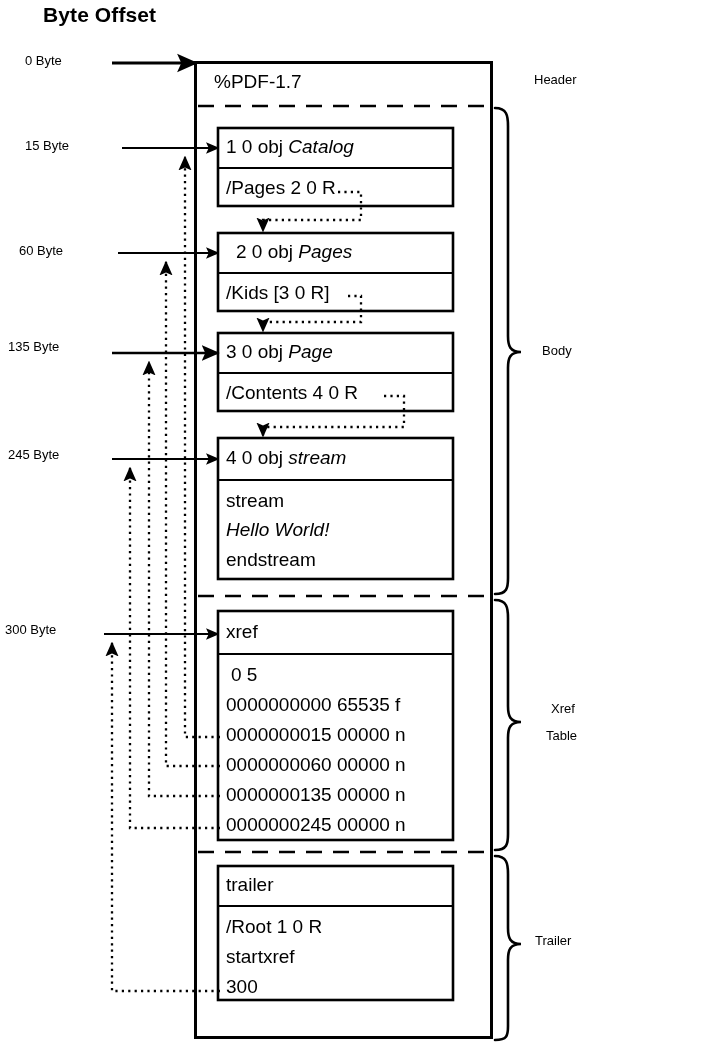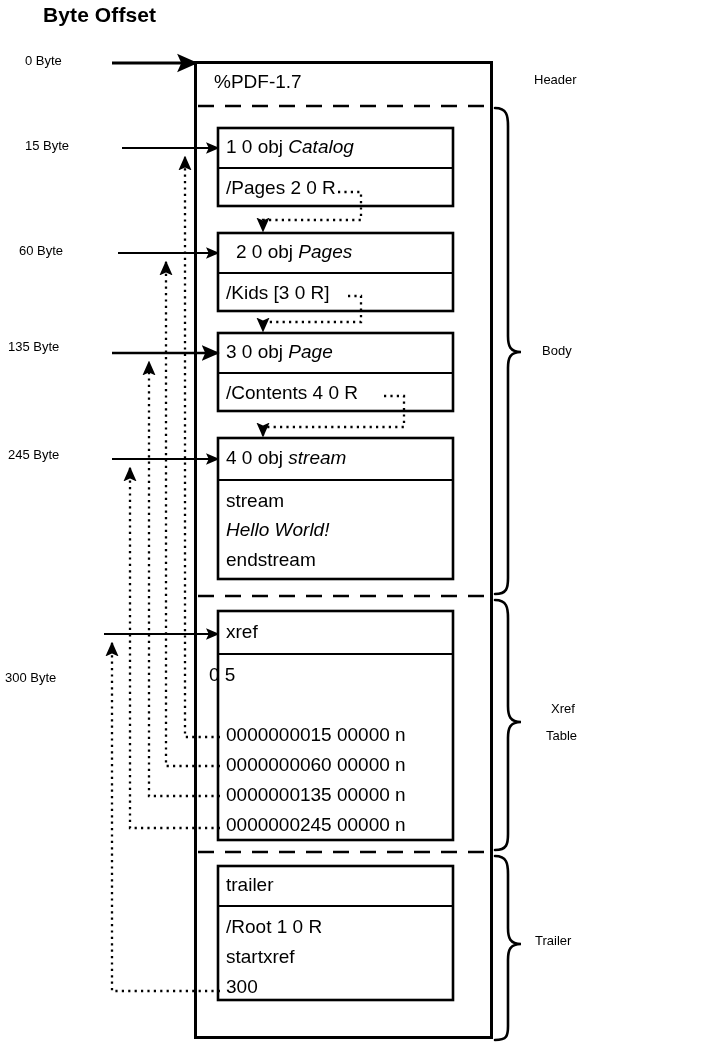--- a/index.html
+++ b/index.html
@@ -20,21 +20,21 @@
 
 <div id="root">
 
   <div class="hdr" style="left:33px;top:3px;">Byte Offset</div>
 
   <div class="offlbl" style="left:25px;top:53px;">0 Byte</div>
   <div class="offlbl" style="left:25px;top:138px;">15 Byte</div>
   <div class="offlbl" style="left:19px;top:243px;">60 Byte</div>
   <div class="offlbl" style="left:8px;top:339px;">135 Byte</div>
   <div class="offlbl" style="left:8px;top:447px;">245 Byte</div>
-  <div class="offlbl" style="left:5px;top:622px;margin-top:48px;">300 Byte</div>
+  <div class="offlbl" style="left:5px;top:622px;">300 Byte</div>
 
   <div class="partlbl" style="left:534px;top:72px;">Header</div>
   <div class="partlbl" style="left:542px;top:343px;">Body</div>
   <div class="partlbl" style="left:551px;top:701px;">Xref</div>
   <div class="partlbl" style="left:546px;top:728px;">Table</div>
   <div class="partlbl" style="left:535px;top:933px;">Trailer</div>
 
   <svg class="layer" viewBox="0 0 709 1042">
     <defs>
       <marker id="solidArrow" viewBox="0 0 10 10" refX="9" refY="5" markerWidth="7" markerHeight="7" orient="auto-start-reverse">
@@ -154,21 +154,22 @@
 
   <div class="cell" style="left:226px;top:341px;"><span>3 0 obj </span><span class="ital">Page</span></div>
   <div class="cell" style="left:226px;top:382px;">/Contents 4 0 R</div>
 
   <div class="cell" style="left:226px;top:447px;"><span>4 0 obj </span><span class="ital">stream</span></div>
   <div class="cell" style="left:226px;top:490px;">stream</div>
   <div class="cell ital" style="left:226px;top:519px;">Hello World!</div>
   <div class="cell" style="left:226px;top:549px;">endstream</div>
 
   <div class="cell" style="left:226px;top:621px;">xref</div>
-  <div class="cell" style="left:209px;top:664px;">0 5</div>
+  <div class="cell" style="left:231px;top:664px;">0 5</div>
+  <div class="cell" style="left:226px;top:694px;">0000000000 65535 f</div>
   <div class="cell" style="left:226px;top:724px;">0000000015 00000 n</div>
   <div class="cell" style="left:226px;top:754px;">0000000060 00000 n</div>
   <div class="cell" style="left:226px;top:784px;">0000000135 00000 n</div>
   <div class="cell" style="left:226px;top:814px;">0000000245 00000 n</div>
 
   <div class="cell" style="left:226px;top:874px;">trailer</div>
   <div class="cell" style="left:226px;top:916px;">/Root 1 0 R</div>
   <div class="cell" style="left:226px;top:946px;">startxref</div>
   <div class="cell" style="left:226px;top:976px;">300</div>
 

